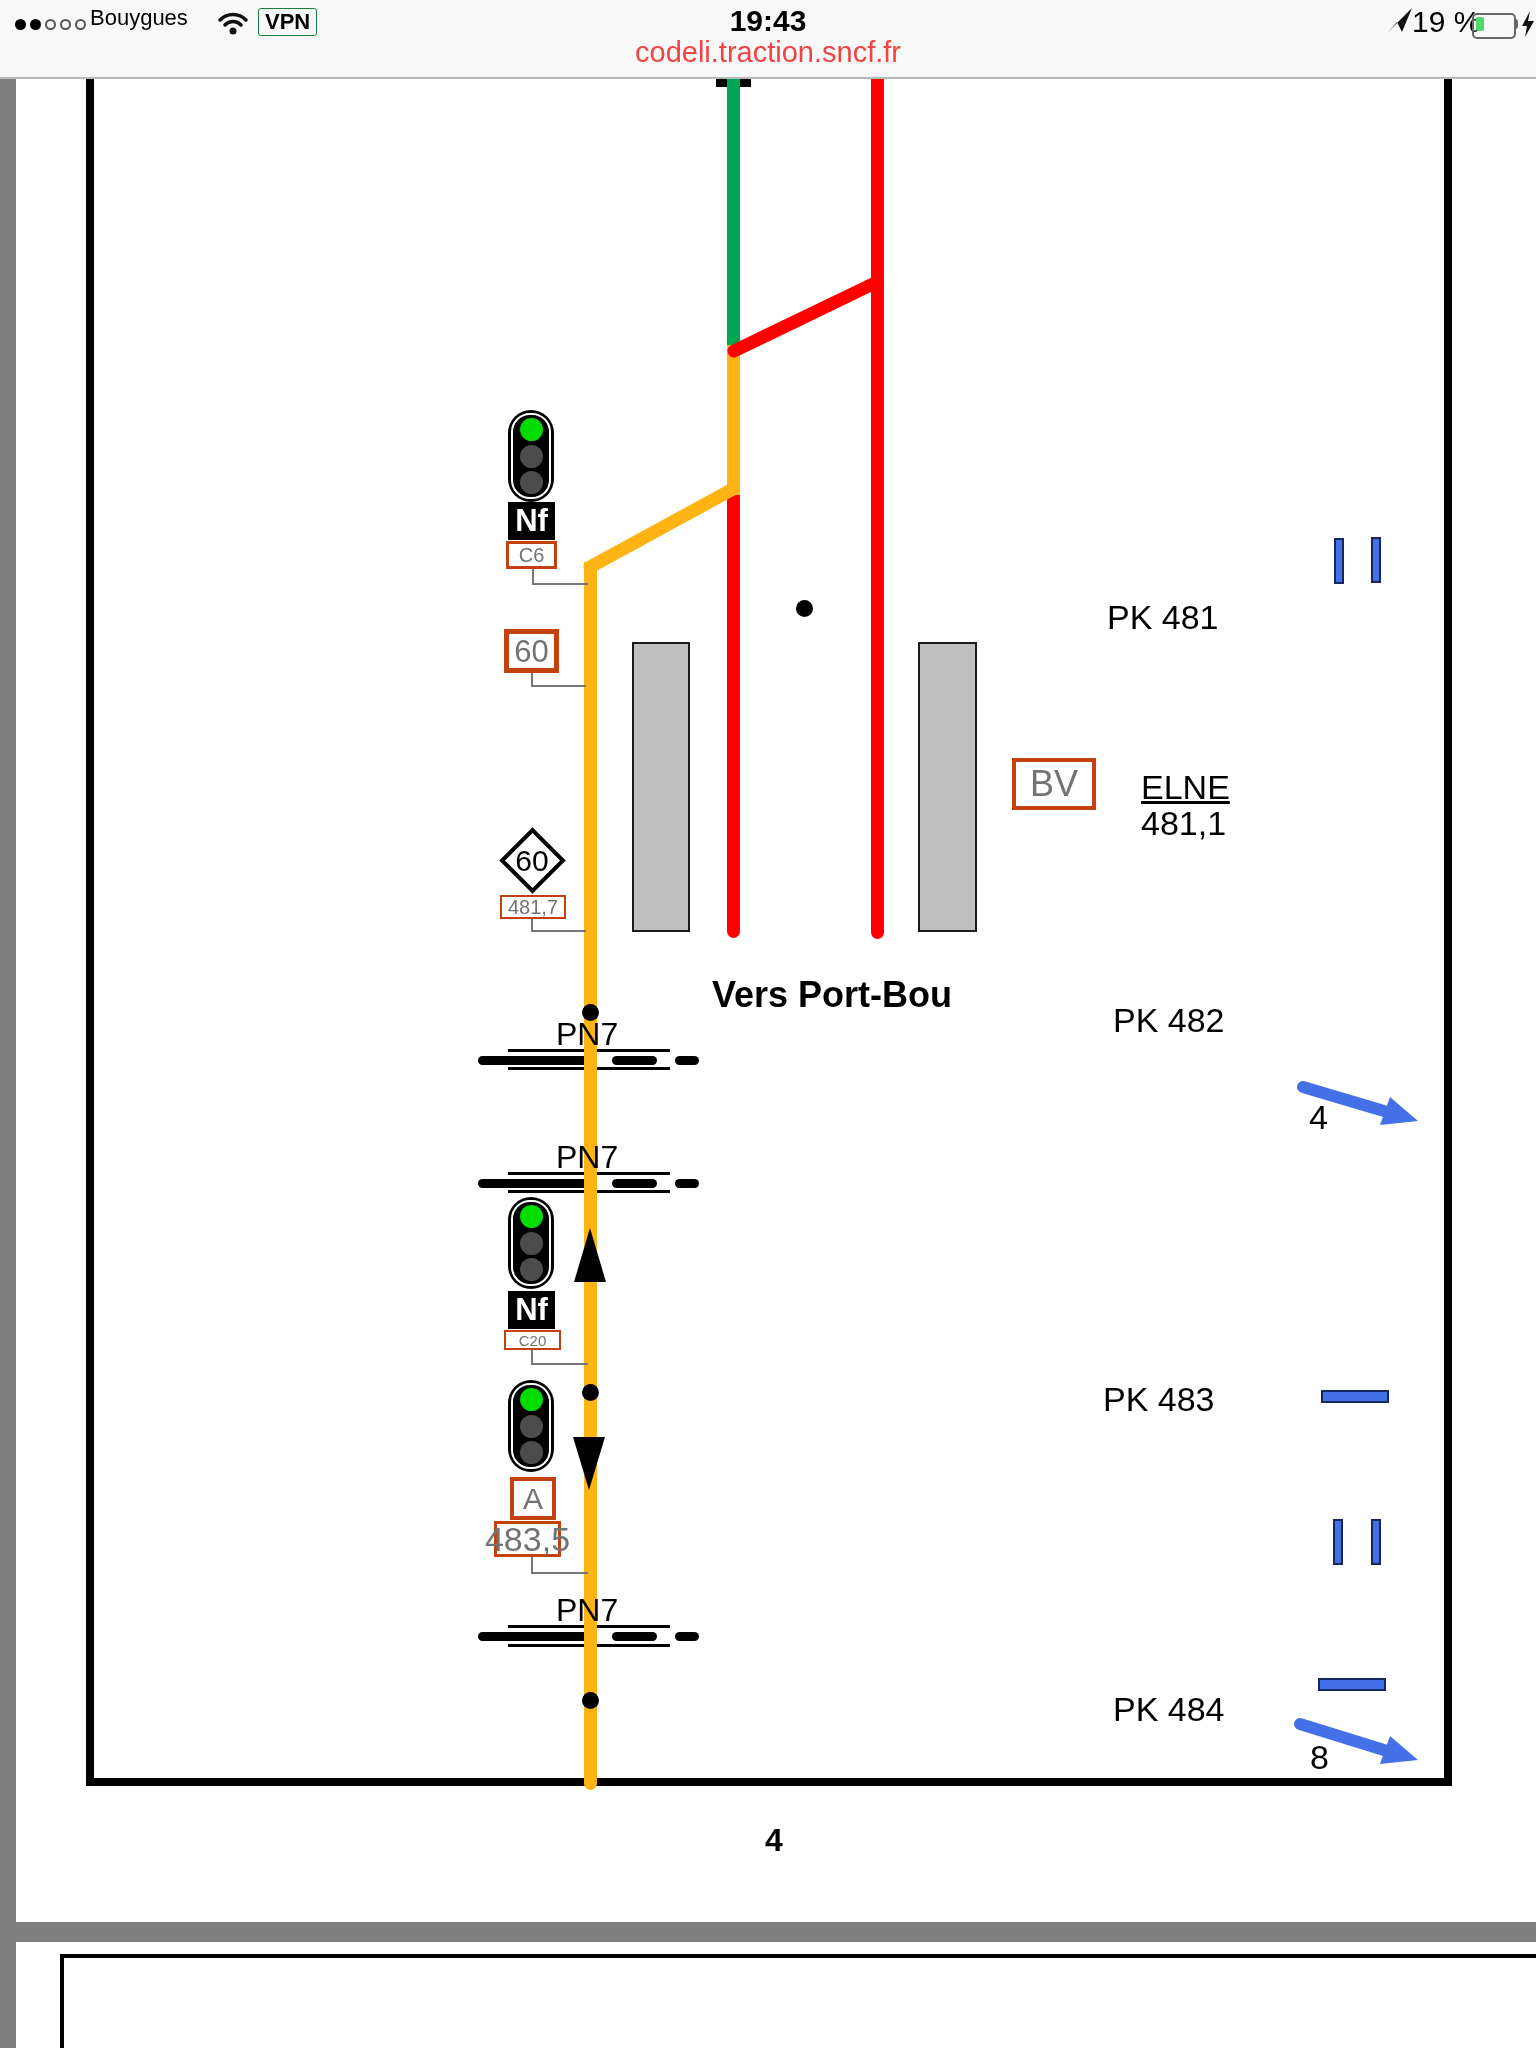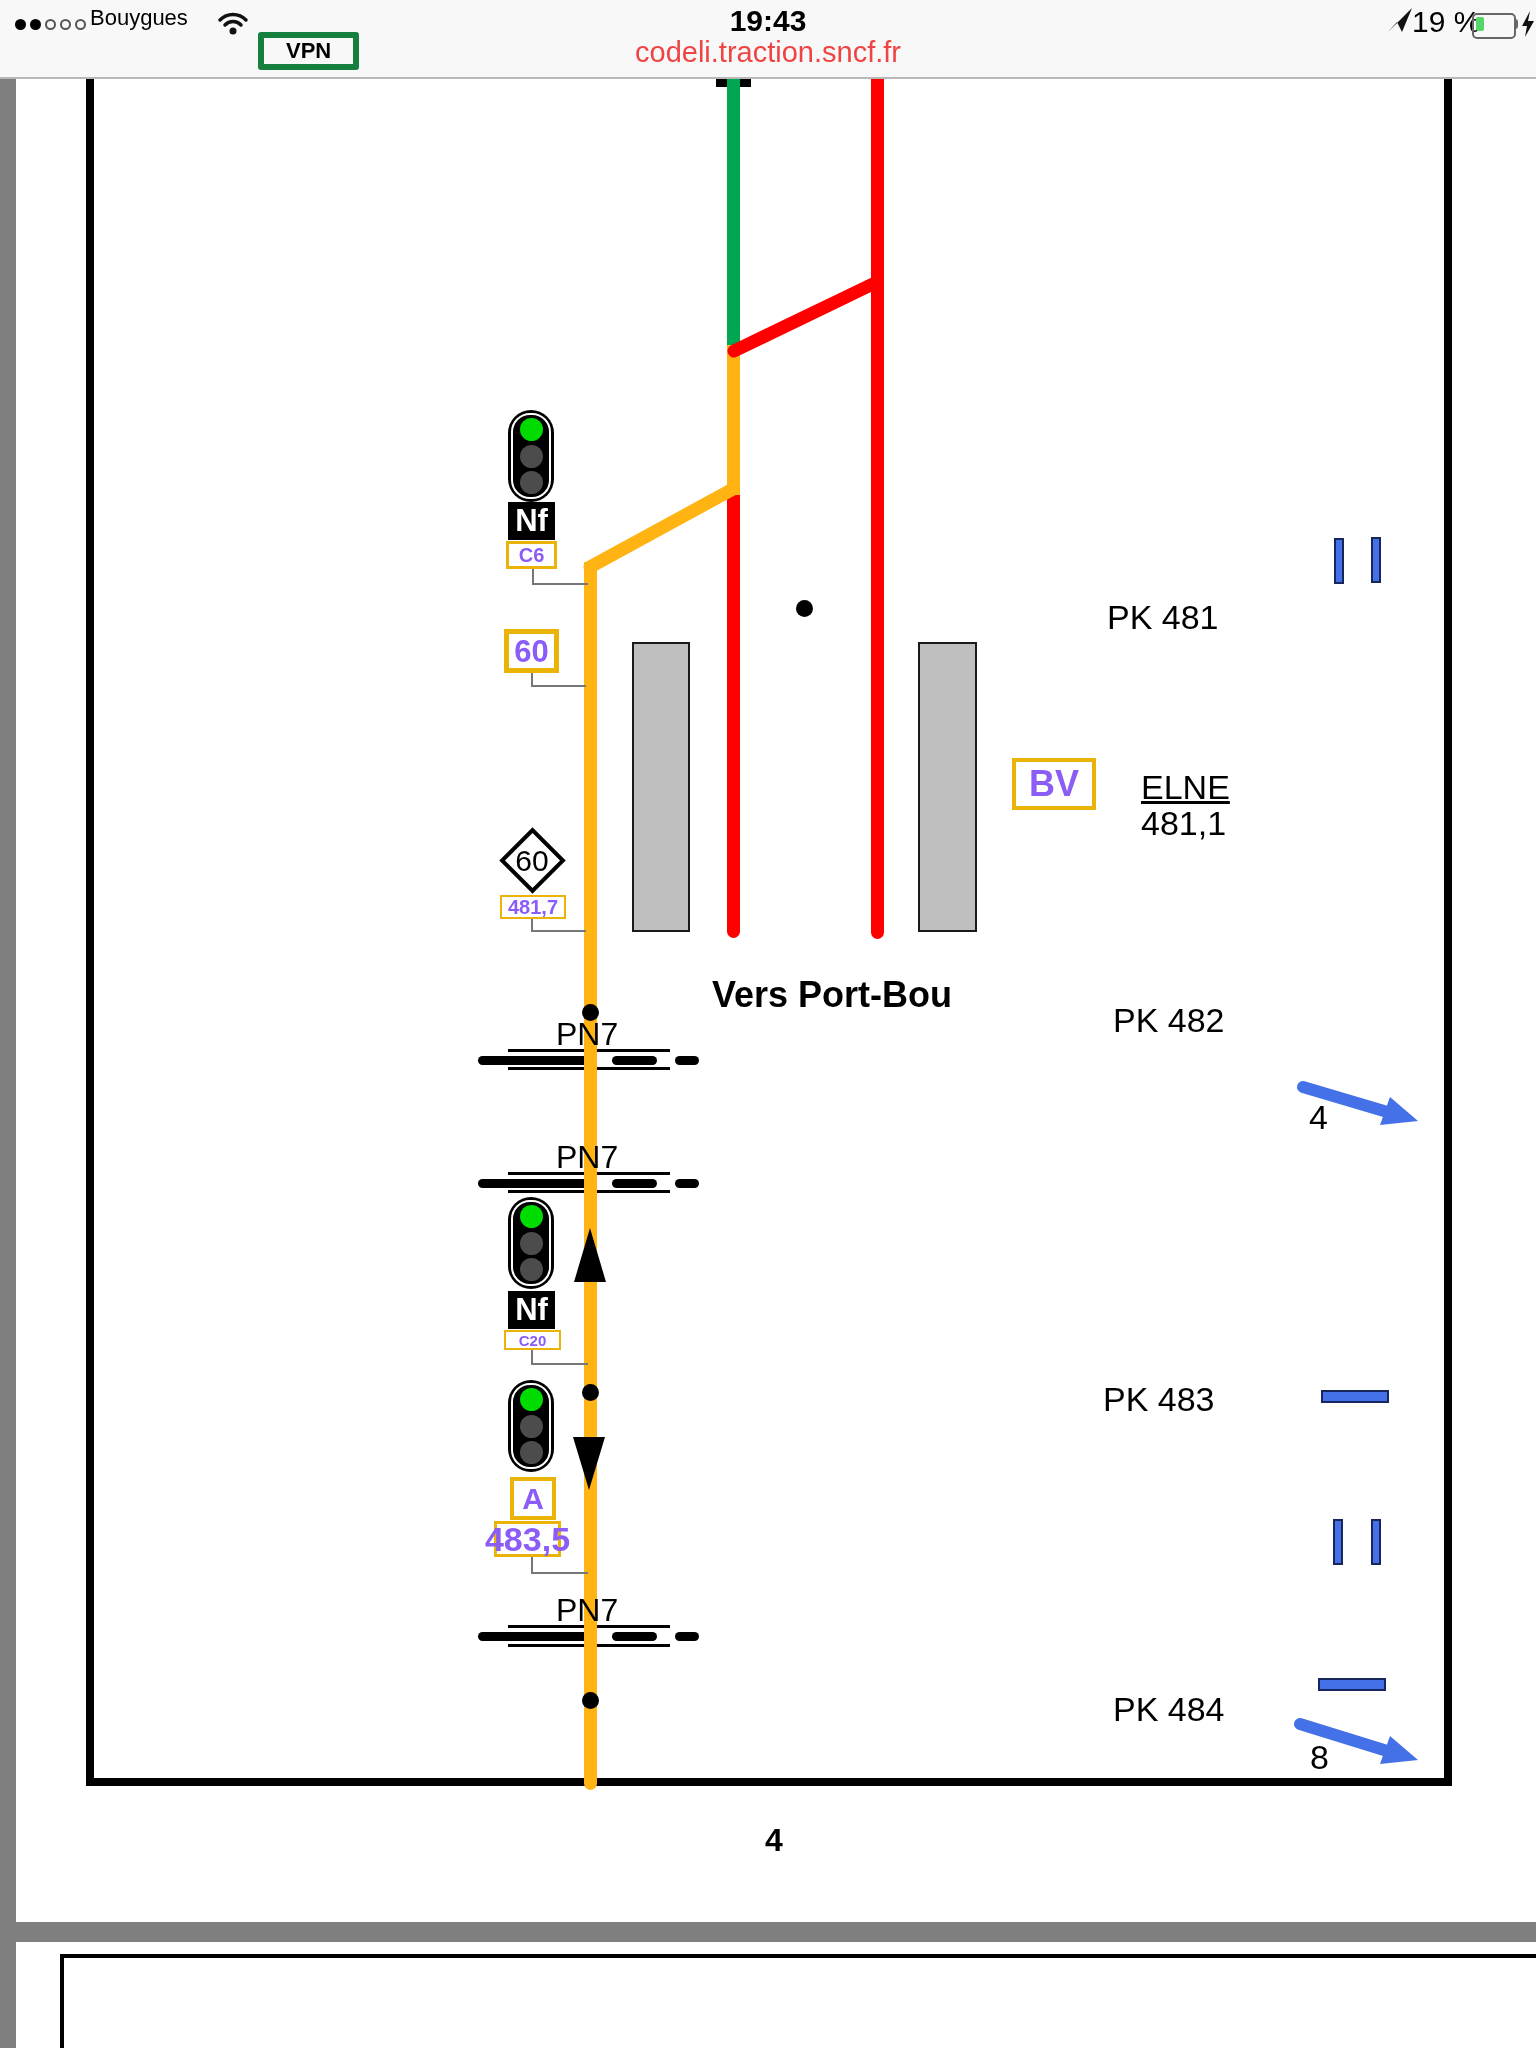--- a/index.html
+++ b/index.html
@@ -11,23 +11,23 @@
   .bold{font-weight:bold;}
   
   #statusbar{position:absolute;left:0;top:0;width:1536px;height:77px;background:#f8f8f8;
              border-bottom:2px solid #b8b8b8;}
   .sb-dot{display:inline-block;width:11px;height:11px;border-radius:50%;margin-right:4px;}
   .sb-dot.filled{background:#000;}
   .sb-dot.empty{border:2px solid #555;box-sizing:border-box;background:transparent;}
   
   .track{position:absolute;}
   
-  .wbox{position:absolute;background:#fff;border:3px solid #eab308;box-sizing:border-box;
+  .wbox{position:absolute;background:#fff;border:3px solid #c2410c;box-sizing:border-box;
         display:flex;align-items:center;justify-content:center;
-        font-family:"Liberation Sans",sans-serif;font-weight:bold;color:#8b5cf6;line-height:1;}
+        font-family:"Liberation Sans",sans-serif;font-weight:normal;color:#737373;line-height:1;}
   
   .signal{position:absolute;width:46px;height:92px;background:#000;border-radius:23px;}
   .signal-ring{position:absolute;left:3px;top:3px;right:3px;bottom:3px;border:2px solid #fff;
                border-radius:19px;display:flex;flex-direction:column;align-items:center;
                justify-content:space-evenly;}
   .lamp{width:23px;height:23px;border-radius:50%;background:#4c4c4c;}
   .lamp-green{background:#00dc00;}
   .plate-black{position:absolute;background:#000;color:#fff;display:flex;align-items:center;
                justify-content:center;font-weight:bold;font-family:"Liberation Sans",sans-serif;}
   
@@ -56,21 +56,21 @@
   <div id="statusbar">
     <div class="abs" style="left:15px;top:16px;">
       <span class="sb-dot filled"></span><span class="sb-dot filled"></span><span class="sb-dot empty"></span><span class="sb-dot empty"></span><span class="sb-dot empty"></span>
     </div>
     <div class="txt" style="left:90px;top:7px;font-size:22px;">Bouygues</div>
     <svg width="34" height="28" style="left:216px;top:8px;">
       <path d="M4 12 A18 18 0 0 1 30 12" fill="none" stroke="#111" stroke-width="3.5" stroke-linecap="round"></path>
       <path d="M9 17 A11 11 0 0 1 25 17" fill="none" stroke="#111" stroke-width="3.5" stroke-linecap="round"></path>
       <circle cx="17" cy="23" r="3.5" fill="#111"></circle>
     </svg>
-    <div class="abs" style="left:258px;top:8px;border:6px solid #15803d;border-radius:3px;padding:2px 22px;margin-top:24px;">
+    <div class="abs" style="left:258px;top:8px;border:1px solid #15803d;border-radius:3px;padding:2px 6px;">
       <span class="txt" style="position:static;font-size:22px;font-weight:600;">VPN</span>
     </div>
     <div class="txt" style="left:0;top:6px;width:1536px;text-align:center;font-size:30px;font-weight:600;">19:43</div>
     <div class="txt" style="left:0;top:38px;width:1536px;text-align:center;font-size:29px;color:#ef4444;">codeli.traction.sncf.fr</div>
     <svg width="28" height="28" style="left:1386px;top:6px;">
       <path d="M2 26 L26 2 L16 26 L11 16 Z" fill="#111"></path>
     </svg>
     <div class="txt" style="left:1412px;top:7px;font-size:30px;">19 %</div>
     <div class="abs" style="left:1472px;top:13px;width:40px;height:22px;border:2px solid #666;border-radius:5px;">
       <div class="abs" style="left:2px;top:2px;width:8px;height:14px;background:#53d769;border-radius:2px;"></div>

